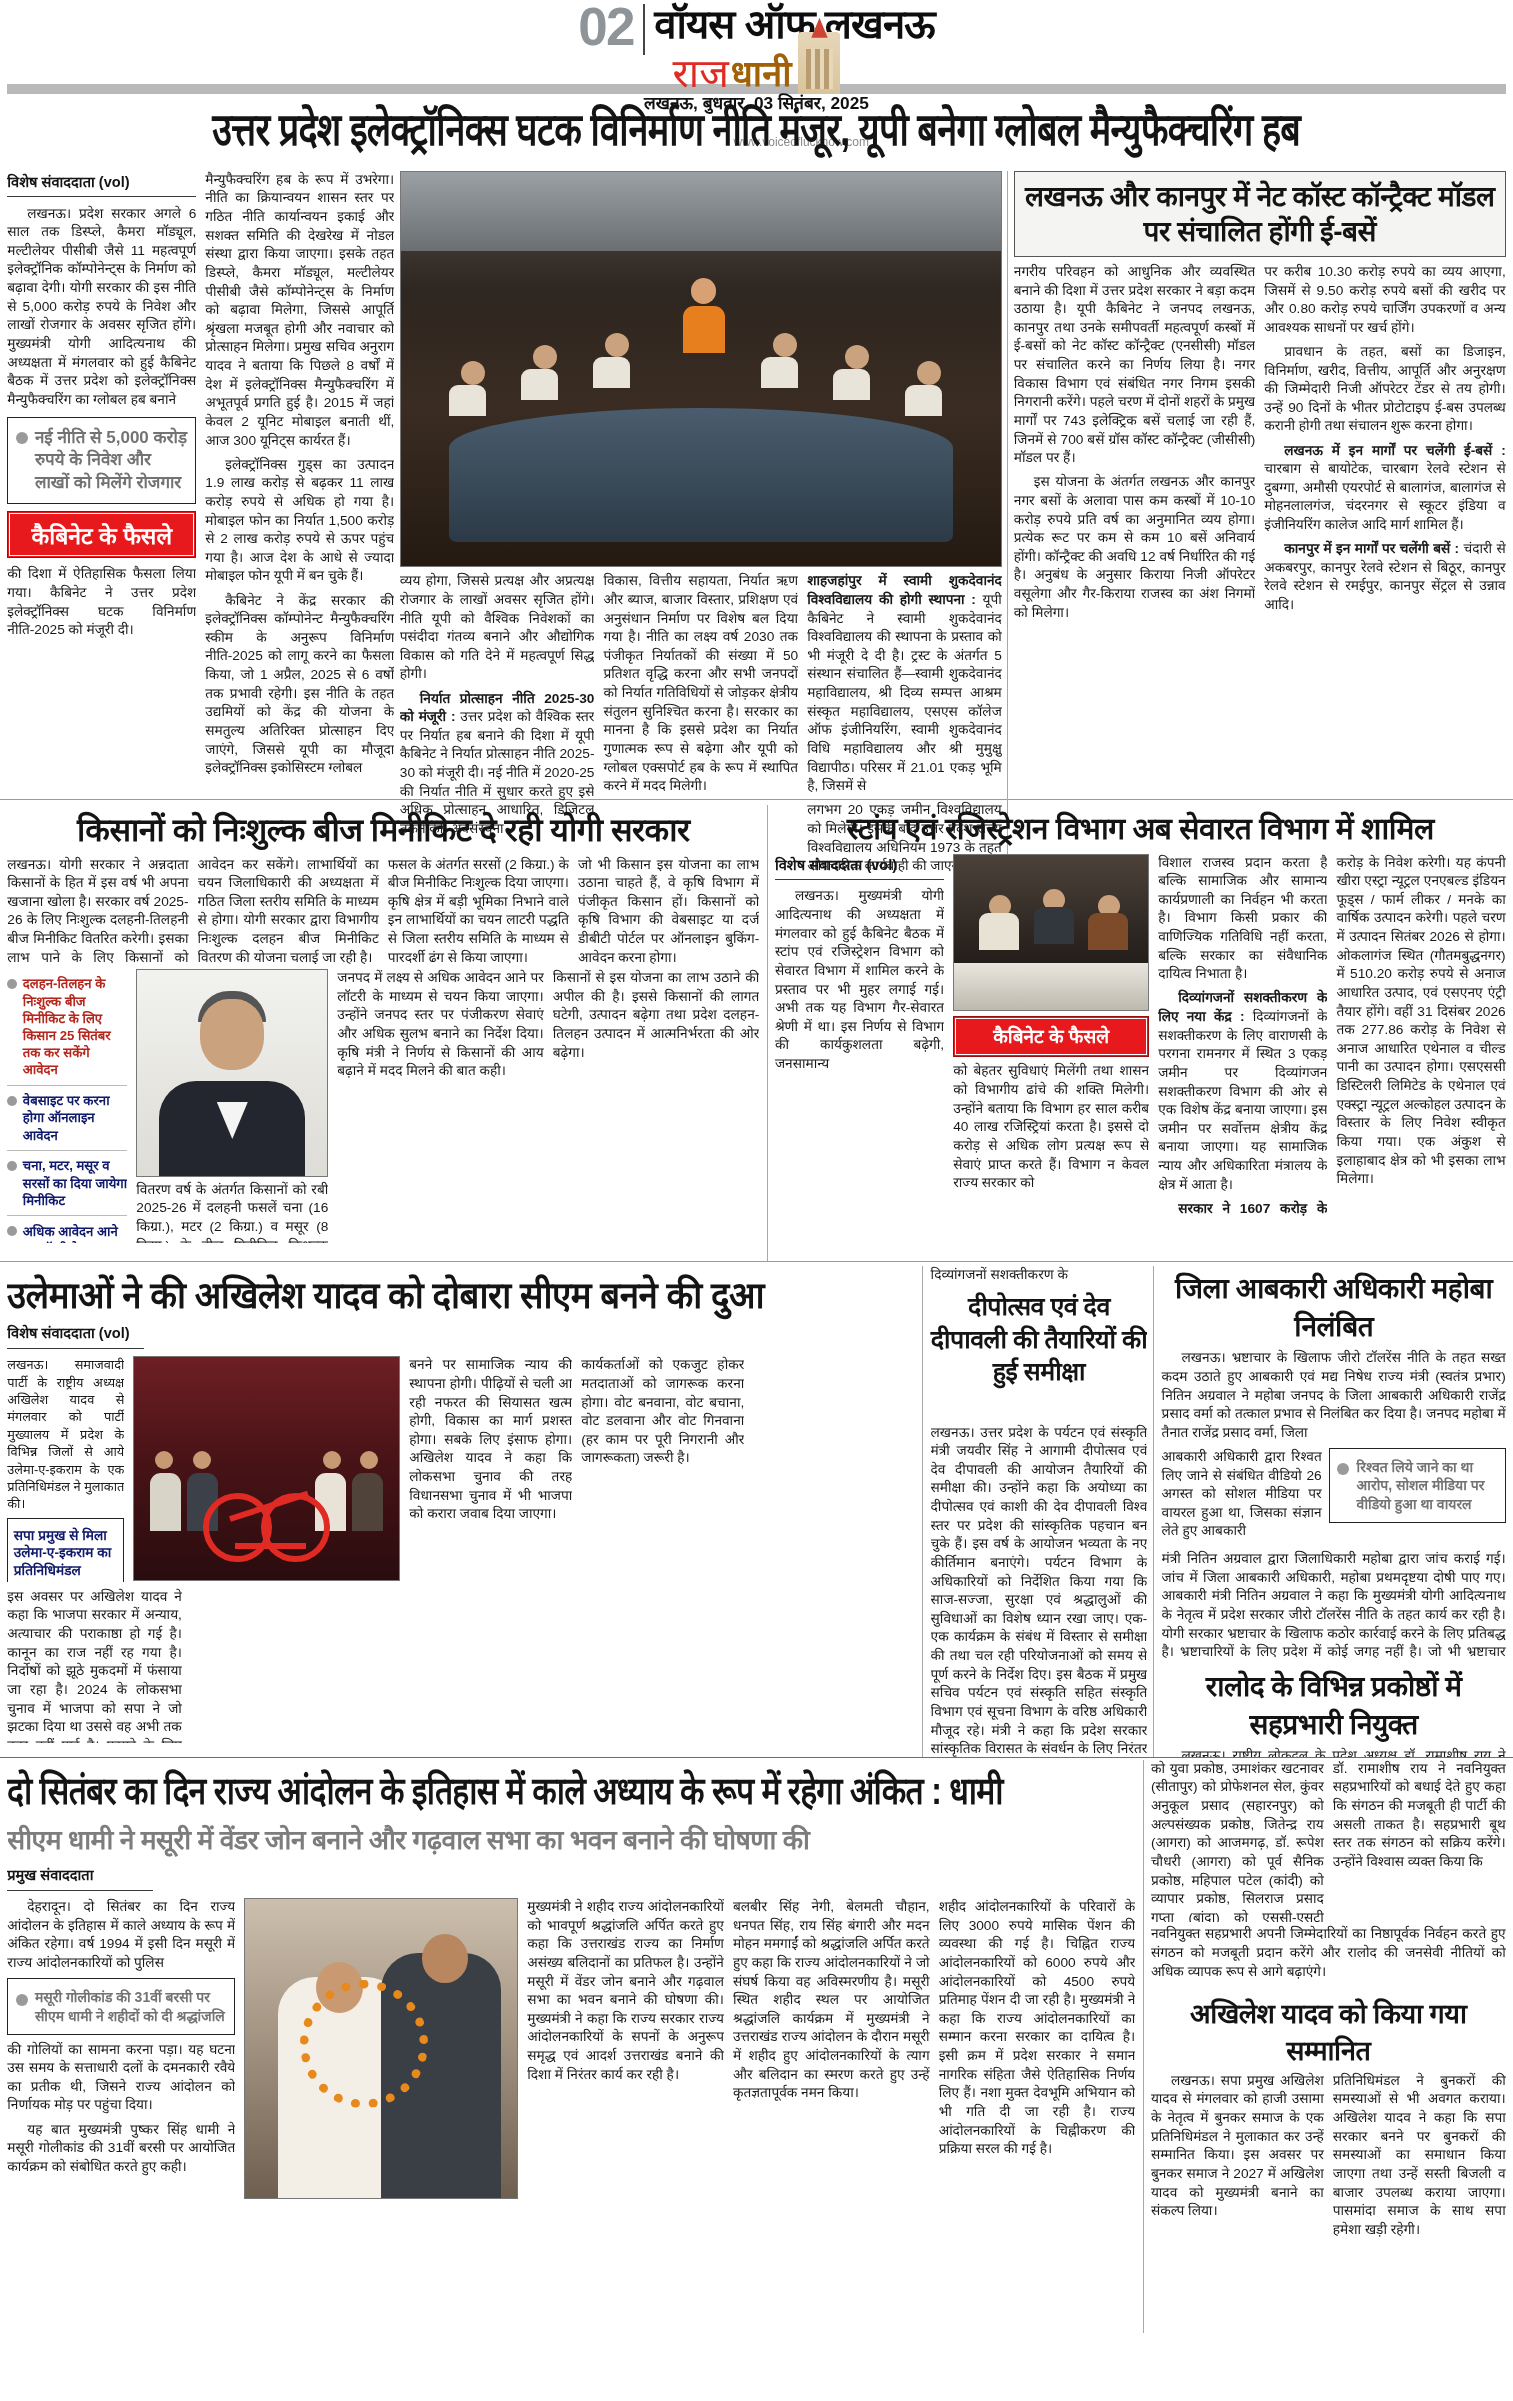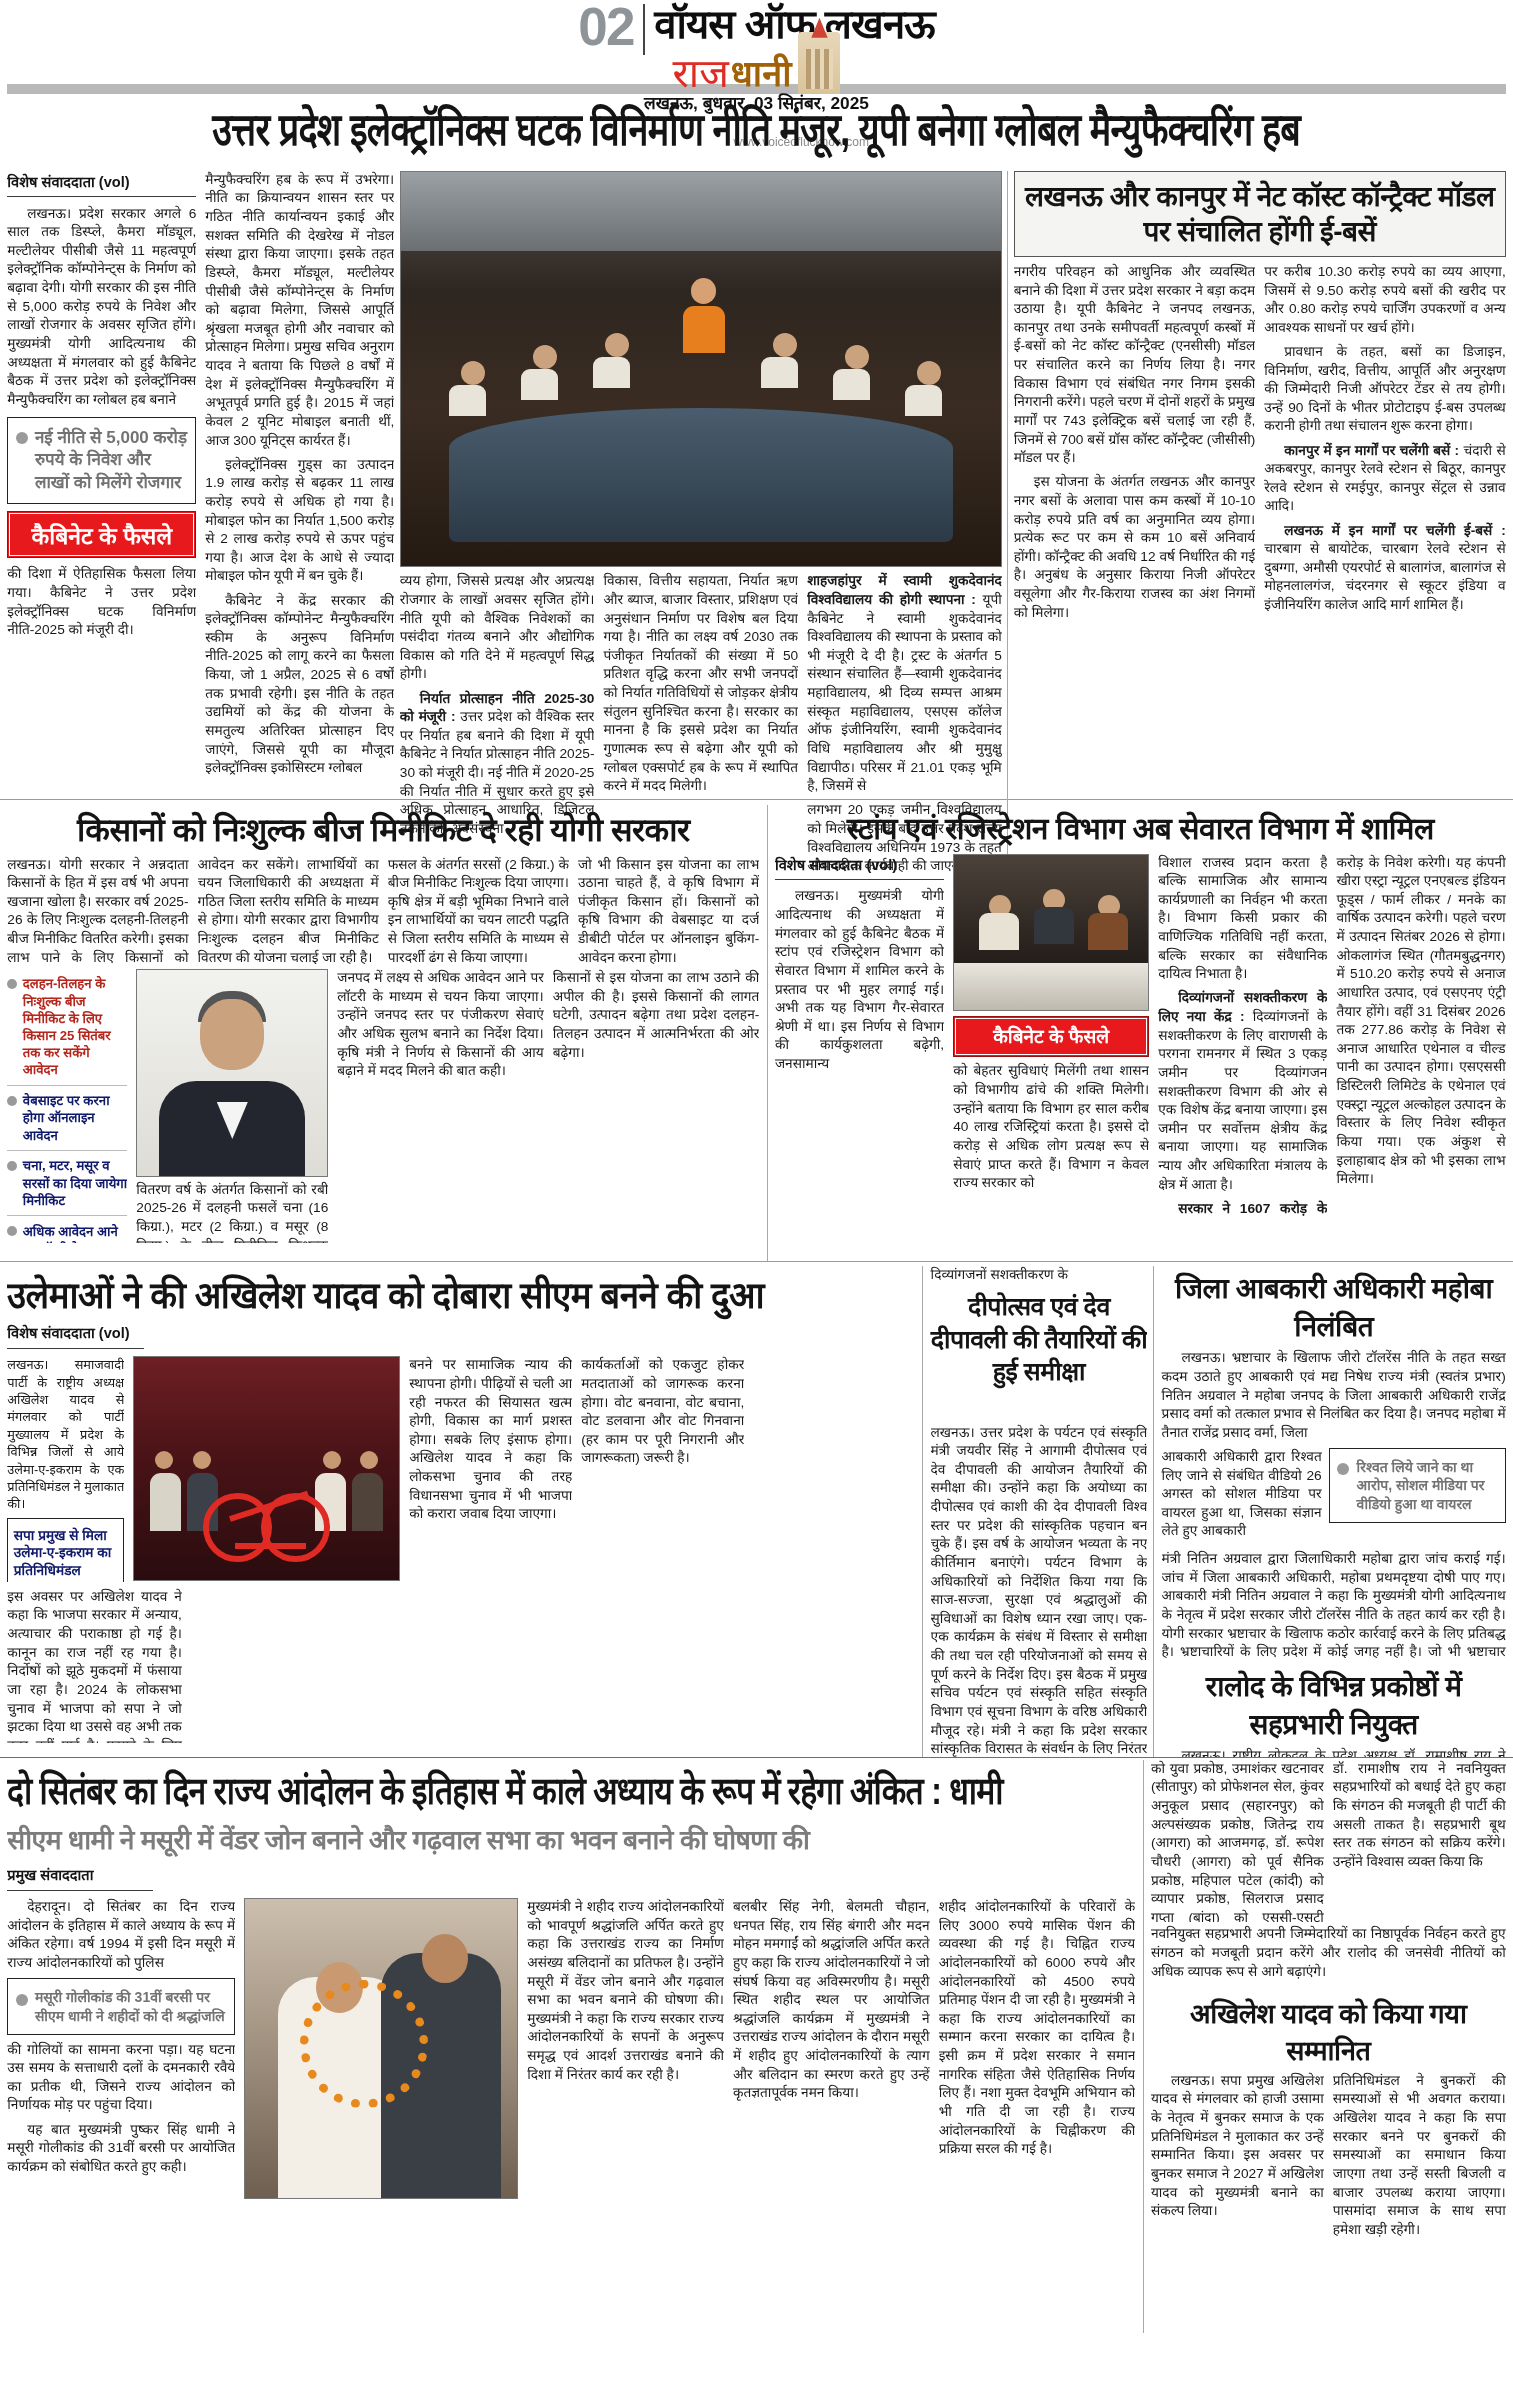--- a/index.html
+++ b/index.html
@@ -196,22 +196,22 @@
           <h3>लखनऊ और कानपुर में नेट कॉस्ट कॉन्ट्रैक्ट मॉडल पर संचालित होंगी ई-बसें</h3>
         </div>
         <div class="ebus-cols">
           <div class="col txt">
             <p class="noind">नगरीय परिवहन को आधुनिक और व्यवस्थित बनाने की दिशा में उत्तर प्रदेश सरकार ने बड़ा कदम उठाया है। यूपी कैबिनेट ने जनपद लखनऊ, कानपुर तथा उनके समीपवर्ती महत्वपूर्ण कस्बों में ई-बसों को नेट कॉस्ट कॉन्ट्रैक्ट (एनसीसी) मॉडल पर संचालित करने का निर्णय लिया है। नगर विकास विभाग एवं संबंधित नगर निगम इसकी निगरानी करेंगे। पहले चरण में दोनों शहरों के प्रमुख मार्गों पर 743 इलेक्ट्रिक बसें चलाई जा रही हैं, जिनमें से 700 बसें ग्रॉस कॉस्ट कॉन्ट्रैक्ट (जीसीसी) मॉडल पर हैं।</p>
             <p>इस योजना के अंतर्गत लखनऊ और कानपुर नगर बसों के अलावा पास कम कस्बों में 10-10 करोड़ रुपये प्रति वर्ष का अनुमानित व्यय होगा। प्रत्येक रूट पर कम से कम 10 बसें अनिवार्य होंगी। कॉन्ट्रैक्ट की अवधि 12 वर्ष निर्धारित की गई है। अनुबंध के अनुसार किराया निजी ऑपरेटर वसूलेगा और गैर-किराया राजस्व का अंश निगमों को मिलेगा।</p>
           </div>
           <div class="col txt">
             <p class="noind">पर करीब 10.30 करोड़ रुपये का व्यय आएगा, जिसमें से 9.50 करोड़ रुपये बसों की खरीद पर और 0.80 करोड़ रुपये चार्जिंग उपकरणों व अन्य आवश्यक साधनों पर खर्च होंगे।</p>
             <p>प्रावधान के तहत, बसों का डिजाइन, विनिर्माण, खरीद, वित्तीय, आपूर्ति और अनुरक्षण की जिम्मेदारी निजी ऑपरेटर टेंडर से तय होगी। उन्हें 90 दिनों के भीतर प्रोटोटाइप ई-बस उपलब्ध करानी होगी तथा संचालन शुरू करना होगा।</p>
+            <p><b class="bold-lead">लखनऊ में इन मार्गों पर चलेंगी ई-बसें : </b><span>चारबाग से बायोटेक, चारबाग रेलवे स्टेशन से दुबग्गा, अमौसी एयरपोर्ट से बालागंज, बालागंज से मोहनलालगंज, चंदरनगर से स्कूटर इंडिया व इंजीनियरिंग कालेज आदि मार्ग शामिल हैं।</span></p>
             <p><b class="bold-lead">कानपुर में इन मार्गों पर चलेंगी बसें : </b><span>चंदारी से अकबरपुर, कानपुर रेलवे स्टेशन से बिठूर, कानपुर रेलवे स्टेशन से रमईपुर, कानपुर सेंट्रल से उन्नाव आदि।</span></p>
-            <p><b class="bold-lead">लखनऊ में इन मार्गों पर चलेंगी ई-बसें : </b><span>चारबाग से बायोटेक, चारबाग रेलवे स्टेशन से दुबग्गा, अमौसी एयरपोर्ट से बालागंज, बालागंज से मोहनलालगंज, चंदरनगर से स्कूटर इंडिया व इंजीनियरिंग कालेज आदि मार्ग शामिल हैं।</span></p>
           </div>
         </div>
       </div>
     </div>
   </div>
 
   <div class="band" style="border-bottom:1.4px solid #9a9a9a;padding-top:5.5px;">
     <div class="b2-grid">
 
       <div class="col">

